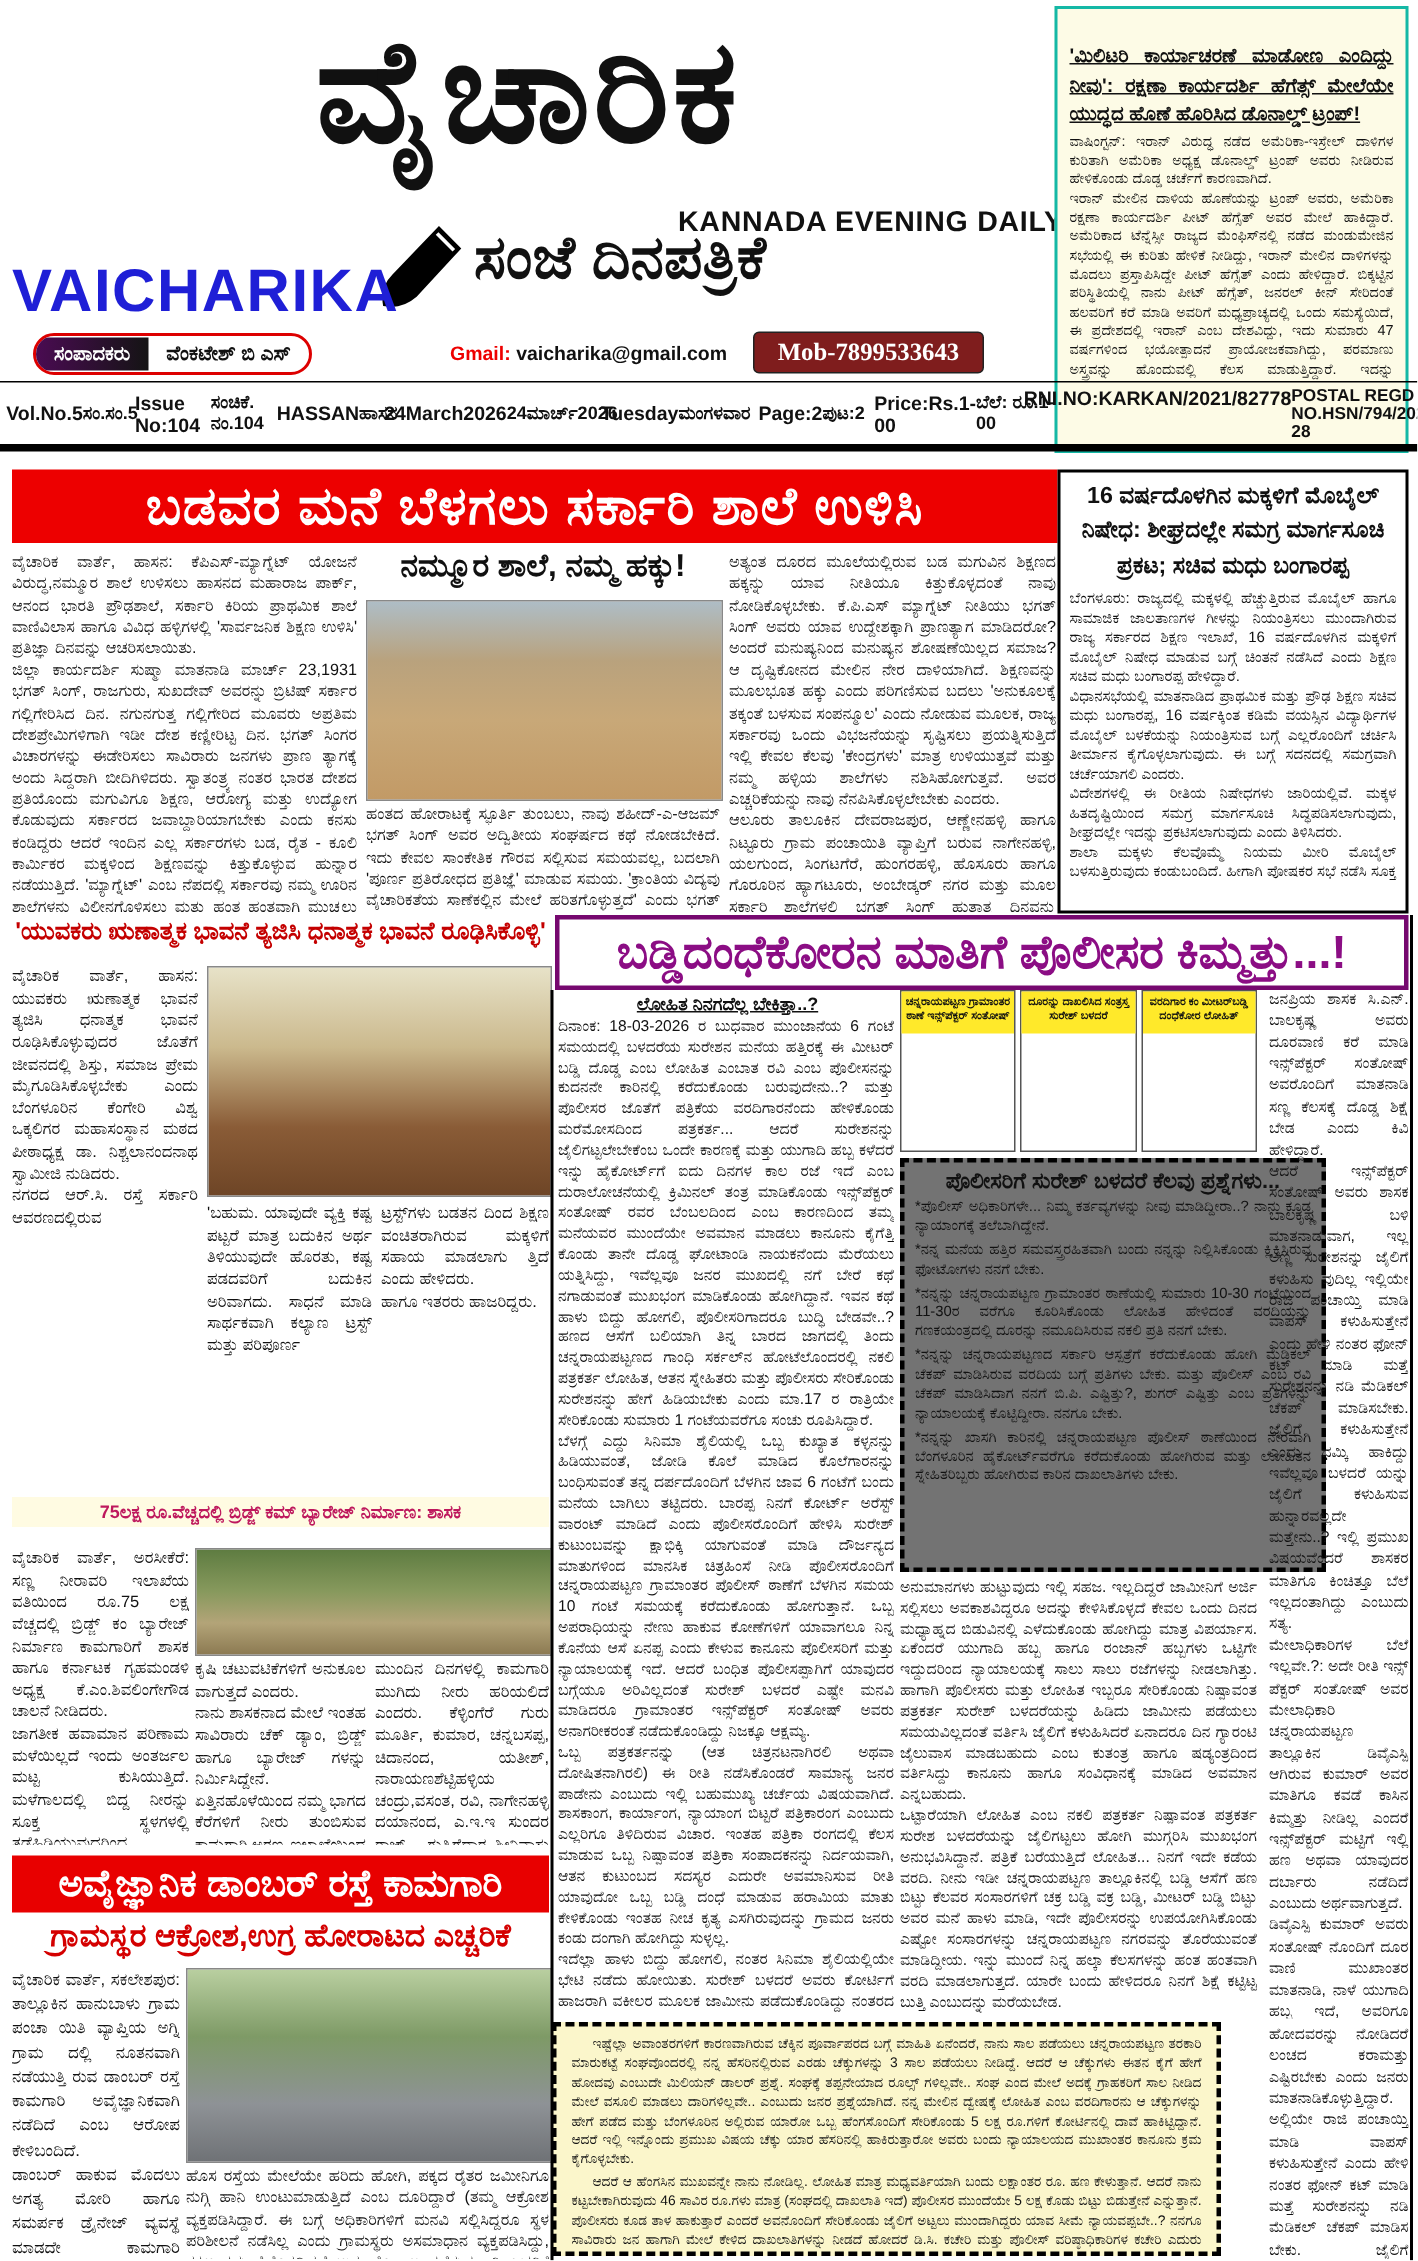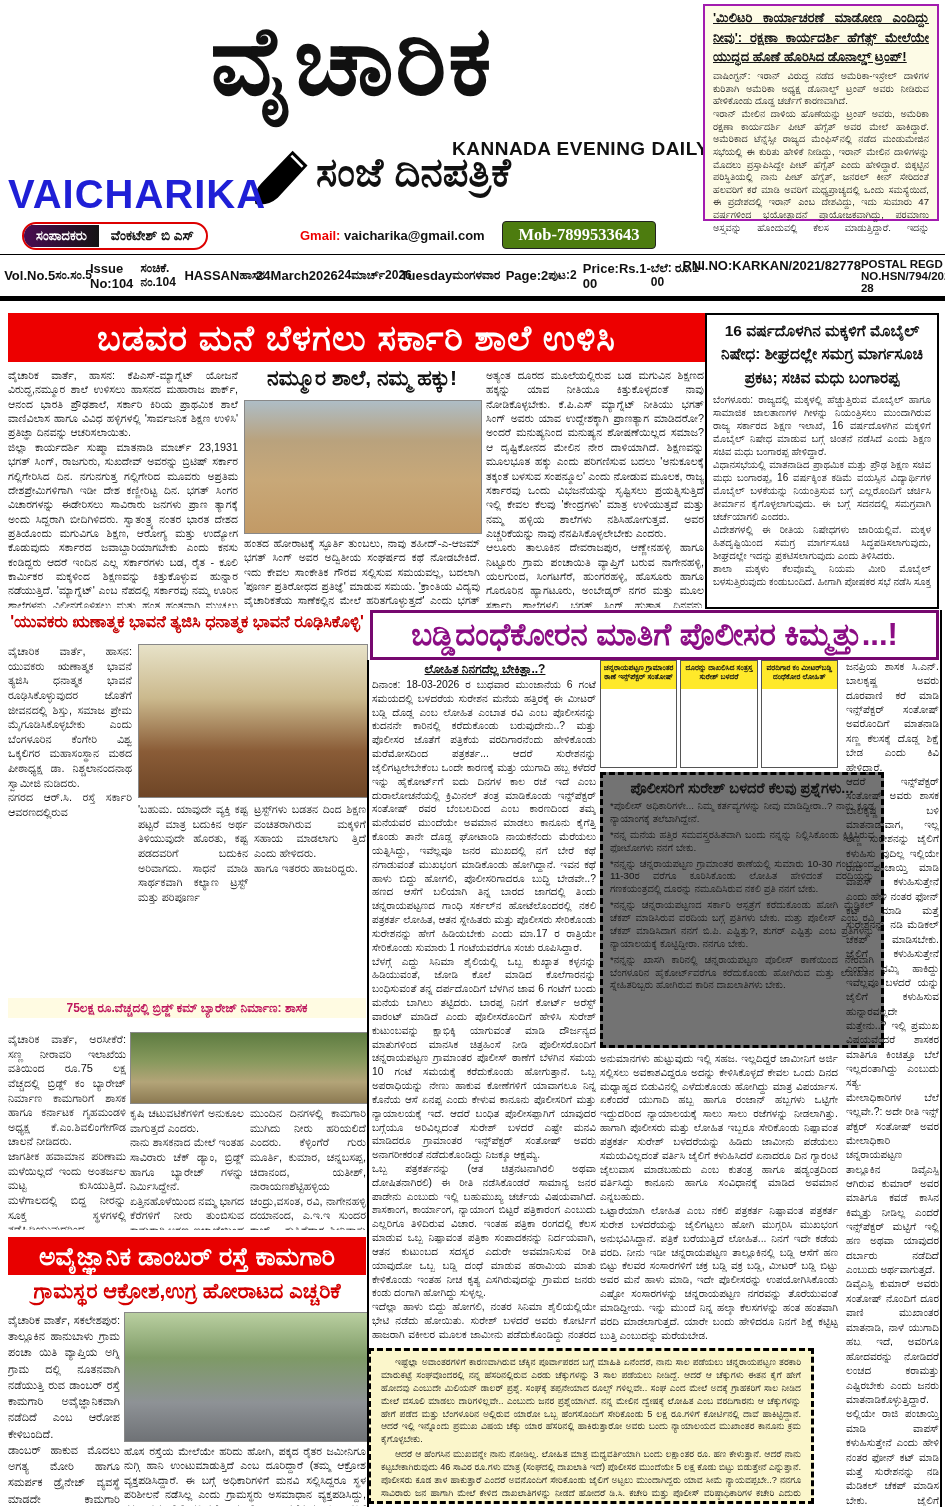--- a/index.html
+++ b/index.html
@@ -14,25 +14,25 @@
   #tagline-en{left:452px;top:138px;font-size:19px;font-weight:bold;letter-spacing:.5px;}
   #tagline-kn{left:316px;top:150px;font-size:40px;font-weight:bold;}
   #name-en{left:8px;top:172px;font-size:40px;font-weight:bold;color:#1f1fd6;letter-spacing:1px;}
   #editor-capsule{left:22px;top:222px;height:24px;border:2px solid #d00;border-radius:16px;
       display:flex;align-items:center;overflow:hidden;background:#fff;}
   #editor-label{background:linear-gradient(90deg,#4a0b52,#141414);color:#fff;font-size:13px;
       font-weight:bold;padding:3px 12px;}
   #editor-name{color:#111;font-size:13.5px;font-weight:bold;padding:2px 12px;}
   #gmail-line{left:300px;top:228px;font-size:13px;font-weight:bold;}
   #gmail-line .red{color:#e00;}
-  #mob-box{left:502px;top:221px;width:152px;height:26px;background:#4d7c0f;border:1px solid #222;
+  #mob-box{left:502px;top:221px;width:152px;height:26px;background:#7f1d1d;border:1px solid #222;
       border-radius:4px;color:#fff;font-family:"Liberation Serif",serif;font-weight:bold;
       font-size:16.5px;text-align:center;line-height:26px;}
-  #world-box{left:703px;top:4px;width:236px;height:217px;background:#fdfbe6;border:2px solid #a21caf;
-      padding:2px 8px;box-sizing:border-box;}
+  #world-box{left:703px;top:4px;width:236px;height:298px;background:#fdfbe6;border:2px solid #14b8a6;
+      padding:21px 8px;box-sizing:border-box;}
   #world-headline{font-size:13.1px;font-weight:bold;text-decoration:underline;line-height:1.5;
       text-align:justify;white-space:pre-line;}
   #world-body{font-size:9.6px;line-height:1.32;text-align:justify;white-space:pre-line;margin-top:3px;
       height:165px;overflow:hidden;}
   
   #info-bar{left:0;top:254px;width:945px;height:47px;border-top:1.5px solid #000;
       border-bottom:5px solid #000;display:flex;align-items:center;padding:2px 6px;box-sizing:border-box;}
   .info-cell{display:flex;flex-direction:row;justify-content:center;}
   .info-en{font-size:13px;font-weight:bold;}
   .info-kn{font-size:12px;font-weight:bold;}

